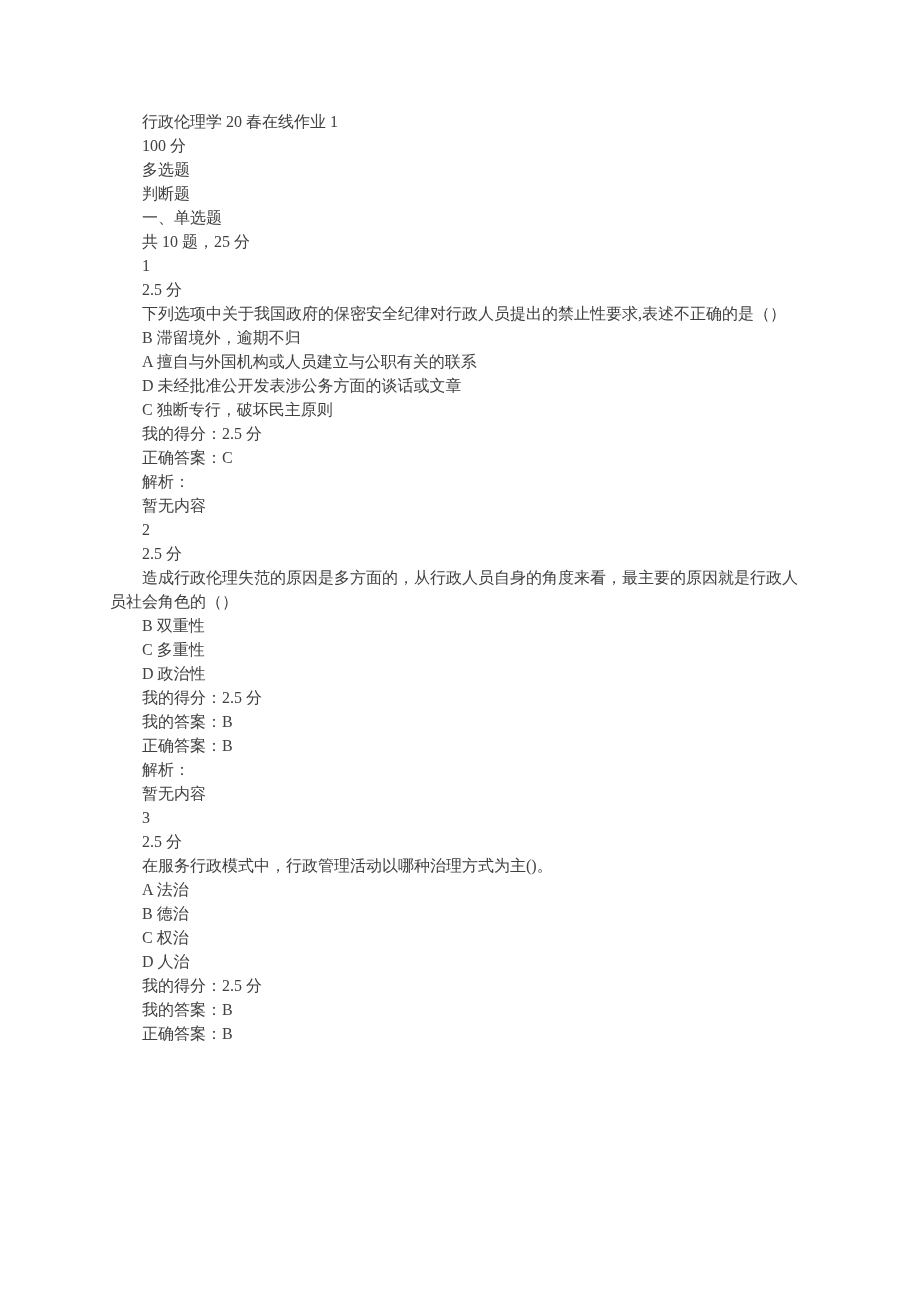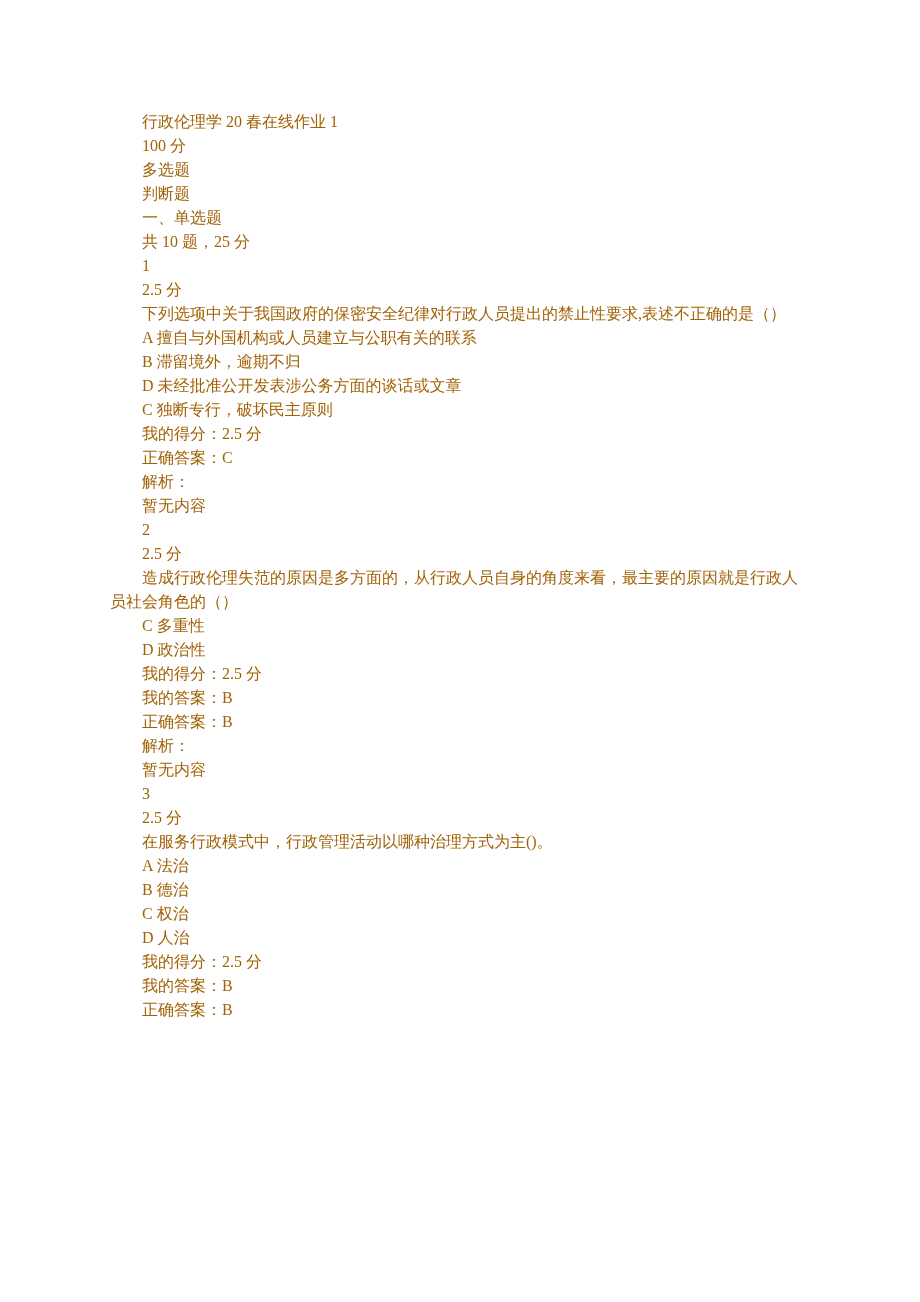--- a/index.html
+++ b/index.html
@@ -9,21 +9,21 @@
     width: 920px;
   }
   .page {
     width: 920px;
     min-height: 1302px;
     box-sizing: border-box;
     padding: 110px 110px 110px 110px;
     font-family: "SimSun", "宋体", "Songti SC", "Times New Roman", serif;
     font-size: 16px;
     line-height: 24px;
-    color: #a16207;
+    color: #404040;
   }
   .line {
     display: block;
     white-space: normal;
     text-indent: 0;
   }
   .indent {
     padding-left: 32px; 
   }
   .wrap-line {
@@ -39,32 +39,33 @@
   <span class="line indent">行政伦理学 20 春在线作业 1</span>
   <span class="line indent">100 分</span>
   <span class="line indent">多选题</span>
   <span class="line indent">判断题</span>
   <span class="line indent">一、单选题</span>
   <span class="line indent">共 10 题，25 分</span>
 
   <span class="line indent">1</span>
   <span class="line indent">2.5 分</span>
   <div class="wrap-line">下列选项中关于我国政府的保密安全纪律对行政人员提出的禁止性要求,表述不正确的是（）</div>
+  <span class="line indent">B 滞留境外，逾期不归</span>
   <span class="line indent">A 擅自与外国机构或人员建立与公职有关的联系</span>
-  <span class="line indent">B 滞留境外，逾期不归</span>
   <span class="line indent">D 未经批准公开发表涉公务方面的谈话或文章</span>
   <span class="line indent">C 独断专行，破坏民主原则</span>
   <span class="line indent">我的得分：2.5 分</span>
   <span class="line indent">正确答案：C</span>
   <span class="line indent">解析：</span>
   <span class="line indent">暂无内容</span>
 
   <span class="line indent">2</span>
   <span class="line indent">2.5 分</span>
   <div class="wrap-line">造成行政伦理失范的原因是多方面的，从行政人员自身的角度来看，最主要的原因就是行政人员社会角色的（）</div>
+  <span class="line indent">B 双重性</span>
   <span class="line indent">C 多重性</span>
   <span class="line indent">D 政治性</span>
   <span class="line indent">我的得分：2.5 分</span>
   <span class="line indent">我的答案：B</span>
   <span class="line indent">正确答案：B</span>
   <span class="line indent">解析：</span>
   <span class="line indent">暂无内容</span>
 
   <span class="line indent">3</span>
   <span class="line indent">2.5 分</span>

